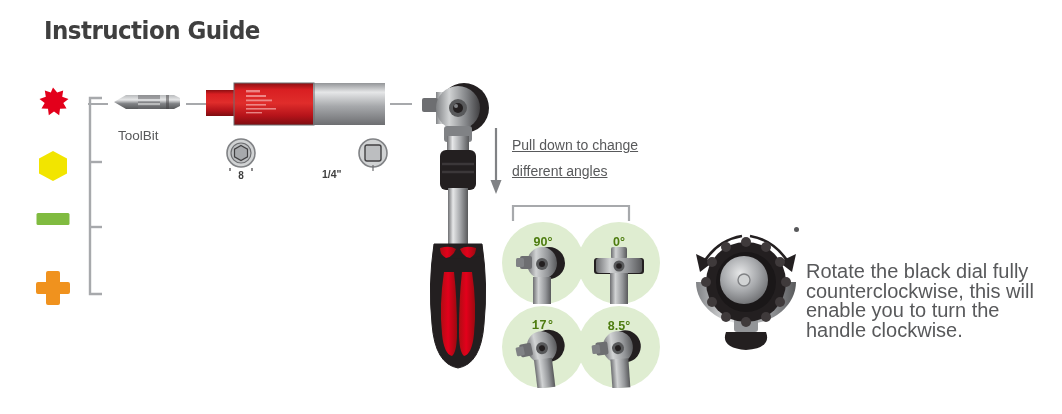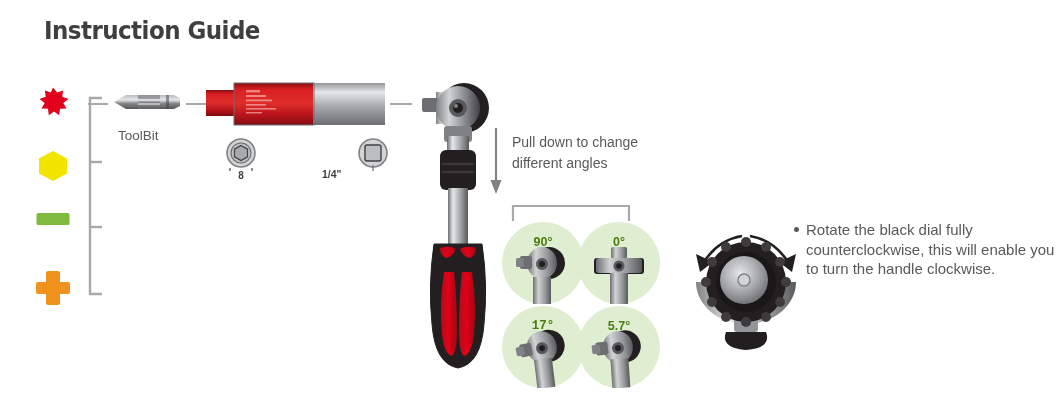--- a/index.html
+++ b/index.html
@@ -70,21 +70,21 @@
     font-size: 10.5px; font-weight: bold; color: #3f3f3f;
   }
 
   
   #screwdriver { left: 414px; top: 76px; }
 
   
   #pulldown-arrow { left: 489px; top: 128px; }
   #pulldown-text {
     left: 512px; top: 132px; width: 160px;
-    font-size: 14px; line-height: 21px; color: #58595b;
+    font-size: 14px; line-height: 26px; color: #58595b; text-decoration: underline;
   }
 
   
   #angle-bracket { left: 511px; top: 203px; }
   .angle-card { width: 82px; height: 82px; }
   .angle-disc {
     position: absolute; inset: 0;
     border-radius: 50%;
     background: #dfedd1;
   }
@@ -114,21 +114,21 @@
     margin-bottom: 9px;
   }
   .bullet-dot {
     flex: 0 0 auto;
     width: 5px; height: 5px;
     border-radius: 50%;
     background: #58595b;
     margin-top: 7px; margin-right: 7px;
   }
   .bullet-text {
-    font-size: 15px; line-height: 19.5px; color: #58595b;
+    font-size: 20px; line-height: 19.5px; color: #58595b; margin-top: 42px;
   }
 </style>
 </head>
 <body>
 
 <div class="stage">
 
   <div class="abs" id="page-title">Instruction Guide</div>
 
   <div class="abs bit-icon" id="bit-torx">
@@ -368,21 +368,21 @@
           <circle cx="40" cy="20" r="6" fill="#58595b"></circle>
           <circle cx="40" cy="20" r="3" fill="#231f20"></circle>
         </g>
         <rect x="33" y="31" width="18" height="29" fill="url(#aSh2)" transform="rotate(-7 41 40)"></rect>
       </svg>
     </div>
   </div>
 
   <div class="abs angle-card" id="angle-3">
     <div class="angle-disc"></div>
-    <div class="angle-label">5.7°</div>
+    <div class="angle-label">8.5°</div>
     <div class="angle-art">
       <svg width="82" height="60" viewBox="0 0 82 60">
         <defs>
           <linearGradient id="aSh3" x1="0" y1="0" x2="1" y2="0">
             <stop offset="0%" stop-color="#6d6e71"></stop>
               <stop offset="30%" stop-color="#d1d3d4"></stop>
             <stop offset="70%" stop-color="#939598"></stop>
               <stop offset="100%" stop-color="#58595b"></stop>
           </linearGradient>
         </defs>

